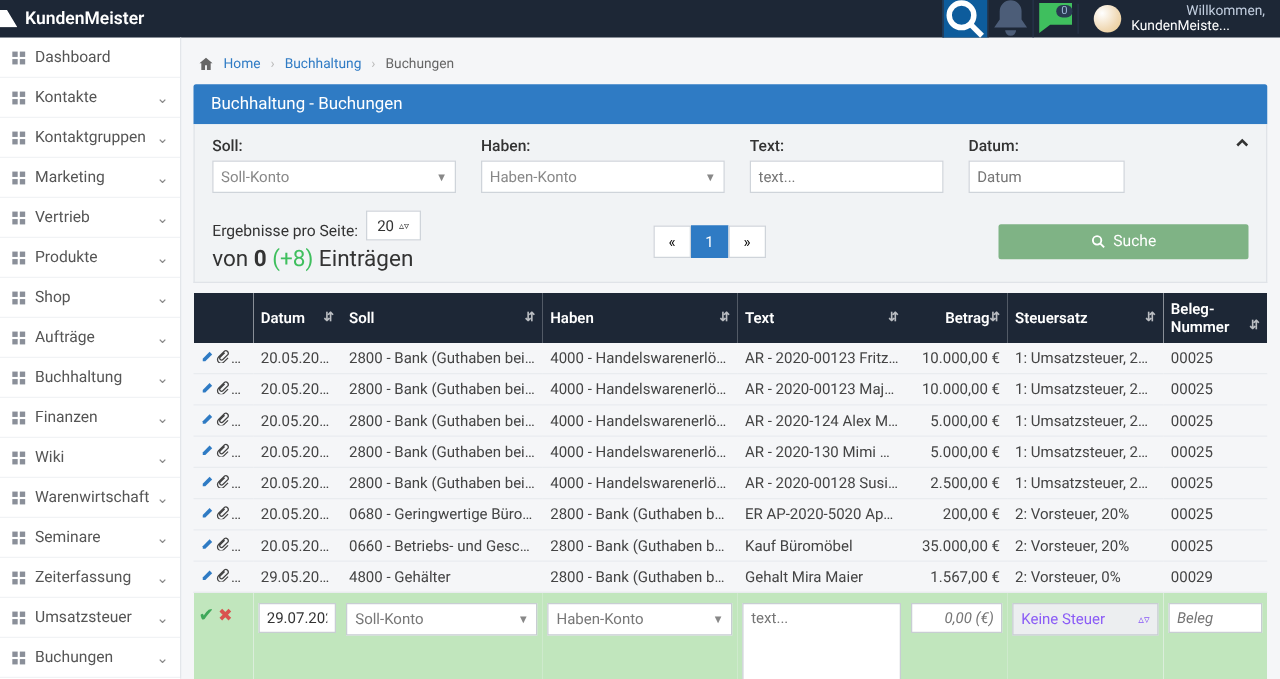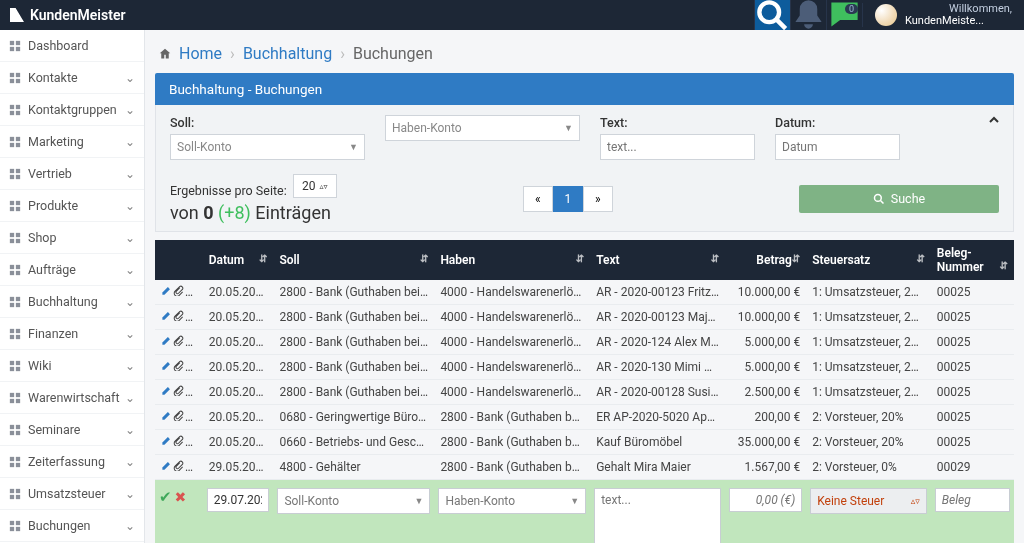--- a/index.html
+++ b/index.html
@@ -1,41 +1,41 @@
 <!DOCTYPE html>
 <html><head>
 <meta charset="utf-8">
 <style>
   * { box-sizing: border-box; margin: 0; padding: 0; font-family: -apple-system, "Segoe UI", Roboto, Arial, sans-serif; }
   body { background: #f5f6f8; color: #333; font-size: 13px; width: 1024px; height: 543px; overflow: hidden; }
 
   
   .topbar { height: 30px; background: #1d2736; display: flex; align-items: center; color: #fff; }
-  .brand { display: flex; align-items: center; gap: 6px; padding-left: 10px; font-weight: 600; font-size: 14px; }
+  .brand { display: flex; align-items: center; gap: 6px; font-weight: 600; font-size: 14px; }
   .brand-logo { width: 14px; height: 14px; background: #fff; clip-path: polygon(0 0,40% 0,100% 100%,60% 100%,30% 50%,60% 100%,0 100%); }
   .top-spacer { flex: 1; }
   .top-btn { width: 36px; height: 30px; display: flex; align-items: center; justify-content: center; border-left: 1px solid #27344a; font-size: 13px; cursor: pointer; position: relative; }
   .top-btn.search-b { background: #0d5c9c; }
   .top-btn.chat-b svg { fill: #3fbf5e; }
   .badge-count { position: absolute; top: 4px; right: 4px; background: #2a3a52; color: #9db7d8; font-size: 9px; border-radius: 8px; padding: 0 4px; }
   .welcome { display: flex; align-items: center; gap: 8px; padding: 0 12px; border-left: 1px solid #27344a; font-size: 11px; line-height: 12px; }
   .avatar-circle { width: 22px; height: 22px; border-radius: 50%; background: radial-gradient(circle at 30% 30%, #fff,#f0d9b5 60%,#e8c98c); }
   .welcome-text div:first-child { color: #c3cfe0; margin-left: 44px; }
   .welcome-text div:last-child { color: #fff; }
 
   
   .layout { display: flex; height: calc(100% - 30px); border-radius: 21px; }
   .sidebar { width: 145px; background: #fff; border-right: 1px solid #e3e6ea; overflow-y: auto; }
   .side-item { display: flex; align-items: center; height: 32px; padding: 0 9px; font-size: 12.5px; color: #555; cursor: pointer; position: relative; border-bottom: 1px solid #f1f3f5; }
   .side-item svg { width: 12px; height: 12px; fill: #8a8f99; margin-right: 7px; flex-shrink: 0; }
   .side-item .chev { margin-left: auto; font-size: 12px; color: #888; }
 
   
   .main { flex: 1; padding: 10px 10px 0 10px; overflow-y: auto; }
-  .breadcrumb { font-size: 16px; margin: 4px 0 10px 4px; color: #666; display: flex; align-items: center; gap: 8px; }
+  .breadcrumb { font-size: 11px; margin: 4px 0 10px 4px; color: #666; display: flex; align-items: center; gap: 8px; }
   .breadcrumb a { color: #2f7bc4; text-decoration: none; }
   .bc-sep { color: #bbb; }
   .home-icon { width: 12px; height: 12px; fill: #666; }
 
   .panel-head { background: #2f7bc4; color: #fff; padding: 8px 14px; font-size: 13.5px; border-radius: 2px 2px 0 0; }
   .filter-panel { background: #f1f3f5; border: 1px solid #e0e3e8; border-top: none; padding: 10px 14px 8px; }
   .filter-row1 { display: flex; gap: 20px; align-items: flex-start; }
   .filter-col { display: flex; flex-direction: column; gap: 4px; }
   .filter-col label { font-size: 12.5px; color: #333; font-weight: 500; }
   .filter-col .sel, .filter-col input { height: 26px; border: 1px solid #cfd4da; background: #fff; font-size: 12px; padding: 0 6px; color: #888; }
@@ -74,21 +74,21 @@
   td.right { text-align: right; }
 
   
   .entry-row { background: #c1e6bd; }
   .entry-row td { padding: 8px 4px; vertical-align: top; border-bottom: none; }
   .entry-row input, .entry-row select, .entry-row textarea { width: 100%; border: 1px solid #c8cdd3; font-size: 12px; padding: 4px 6px; background: #fff; color: #777; }
   .entry-row textarea { height: 70px; resize: none; }
   .ic-check { color: #3fa85a; font-size: 15px; }
   .ic-x     { color: #d9534f; font-size: 14px; margin-left: 3px; }
   .entry-sel { display: flex; align-items: center; justify-content: space-between; height: 26px; border: 1px solid #c8cdd3; background: #fff; padding: 0 6px; font-size: 12px; color: #777; }
-  .entry-tax { display: flex; align-items: center; justify-content: space-between; height: 26px; border: 1px solid #c8cdd3; background: #eceef0; padding: 0 6px; font-size: 12px; color: #c2410c; }
+  .entry-tax { display: flex; align-items: center; justify-content: space-between; height: 26px; border: 1px solid #c8cdd3; background: #eceef0; padding: 0 6px; font-size: 12px; color: #8b5cf6; }
 </style>
 </head>
 <body>
 
 <div class="topbar">
   <div class="brand">
     <div class="brand-logo"></div>
     <span>KundenMeister</span>
   </div>
   <div class="top-spacer"></div>
@@ -299,20 +299,21 @@
     <div class="filter-panel">
       <div class="filter-row1">
         <div class="filter-col" style="width:195px">
           <label>Soll:</label>
           <div class="sel">
               <span>Soll-Konto</span>
               <span class="caret-d">▼</span>
             </div>
         </div>
         <div class="filter-col" style="width:195px">
+          <label>Haben:</label>
           <div class="sel">
               <span>Haben-Konto</span>
               <span class="caret-d">▼</span>
             </div>
         </div>
         <div class="filter-col" style="width:155px">
           <label>Text:</label>
           <input placeholder="text..." style="">
         </div>
         <div class="filter-col" style="width:125px">

